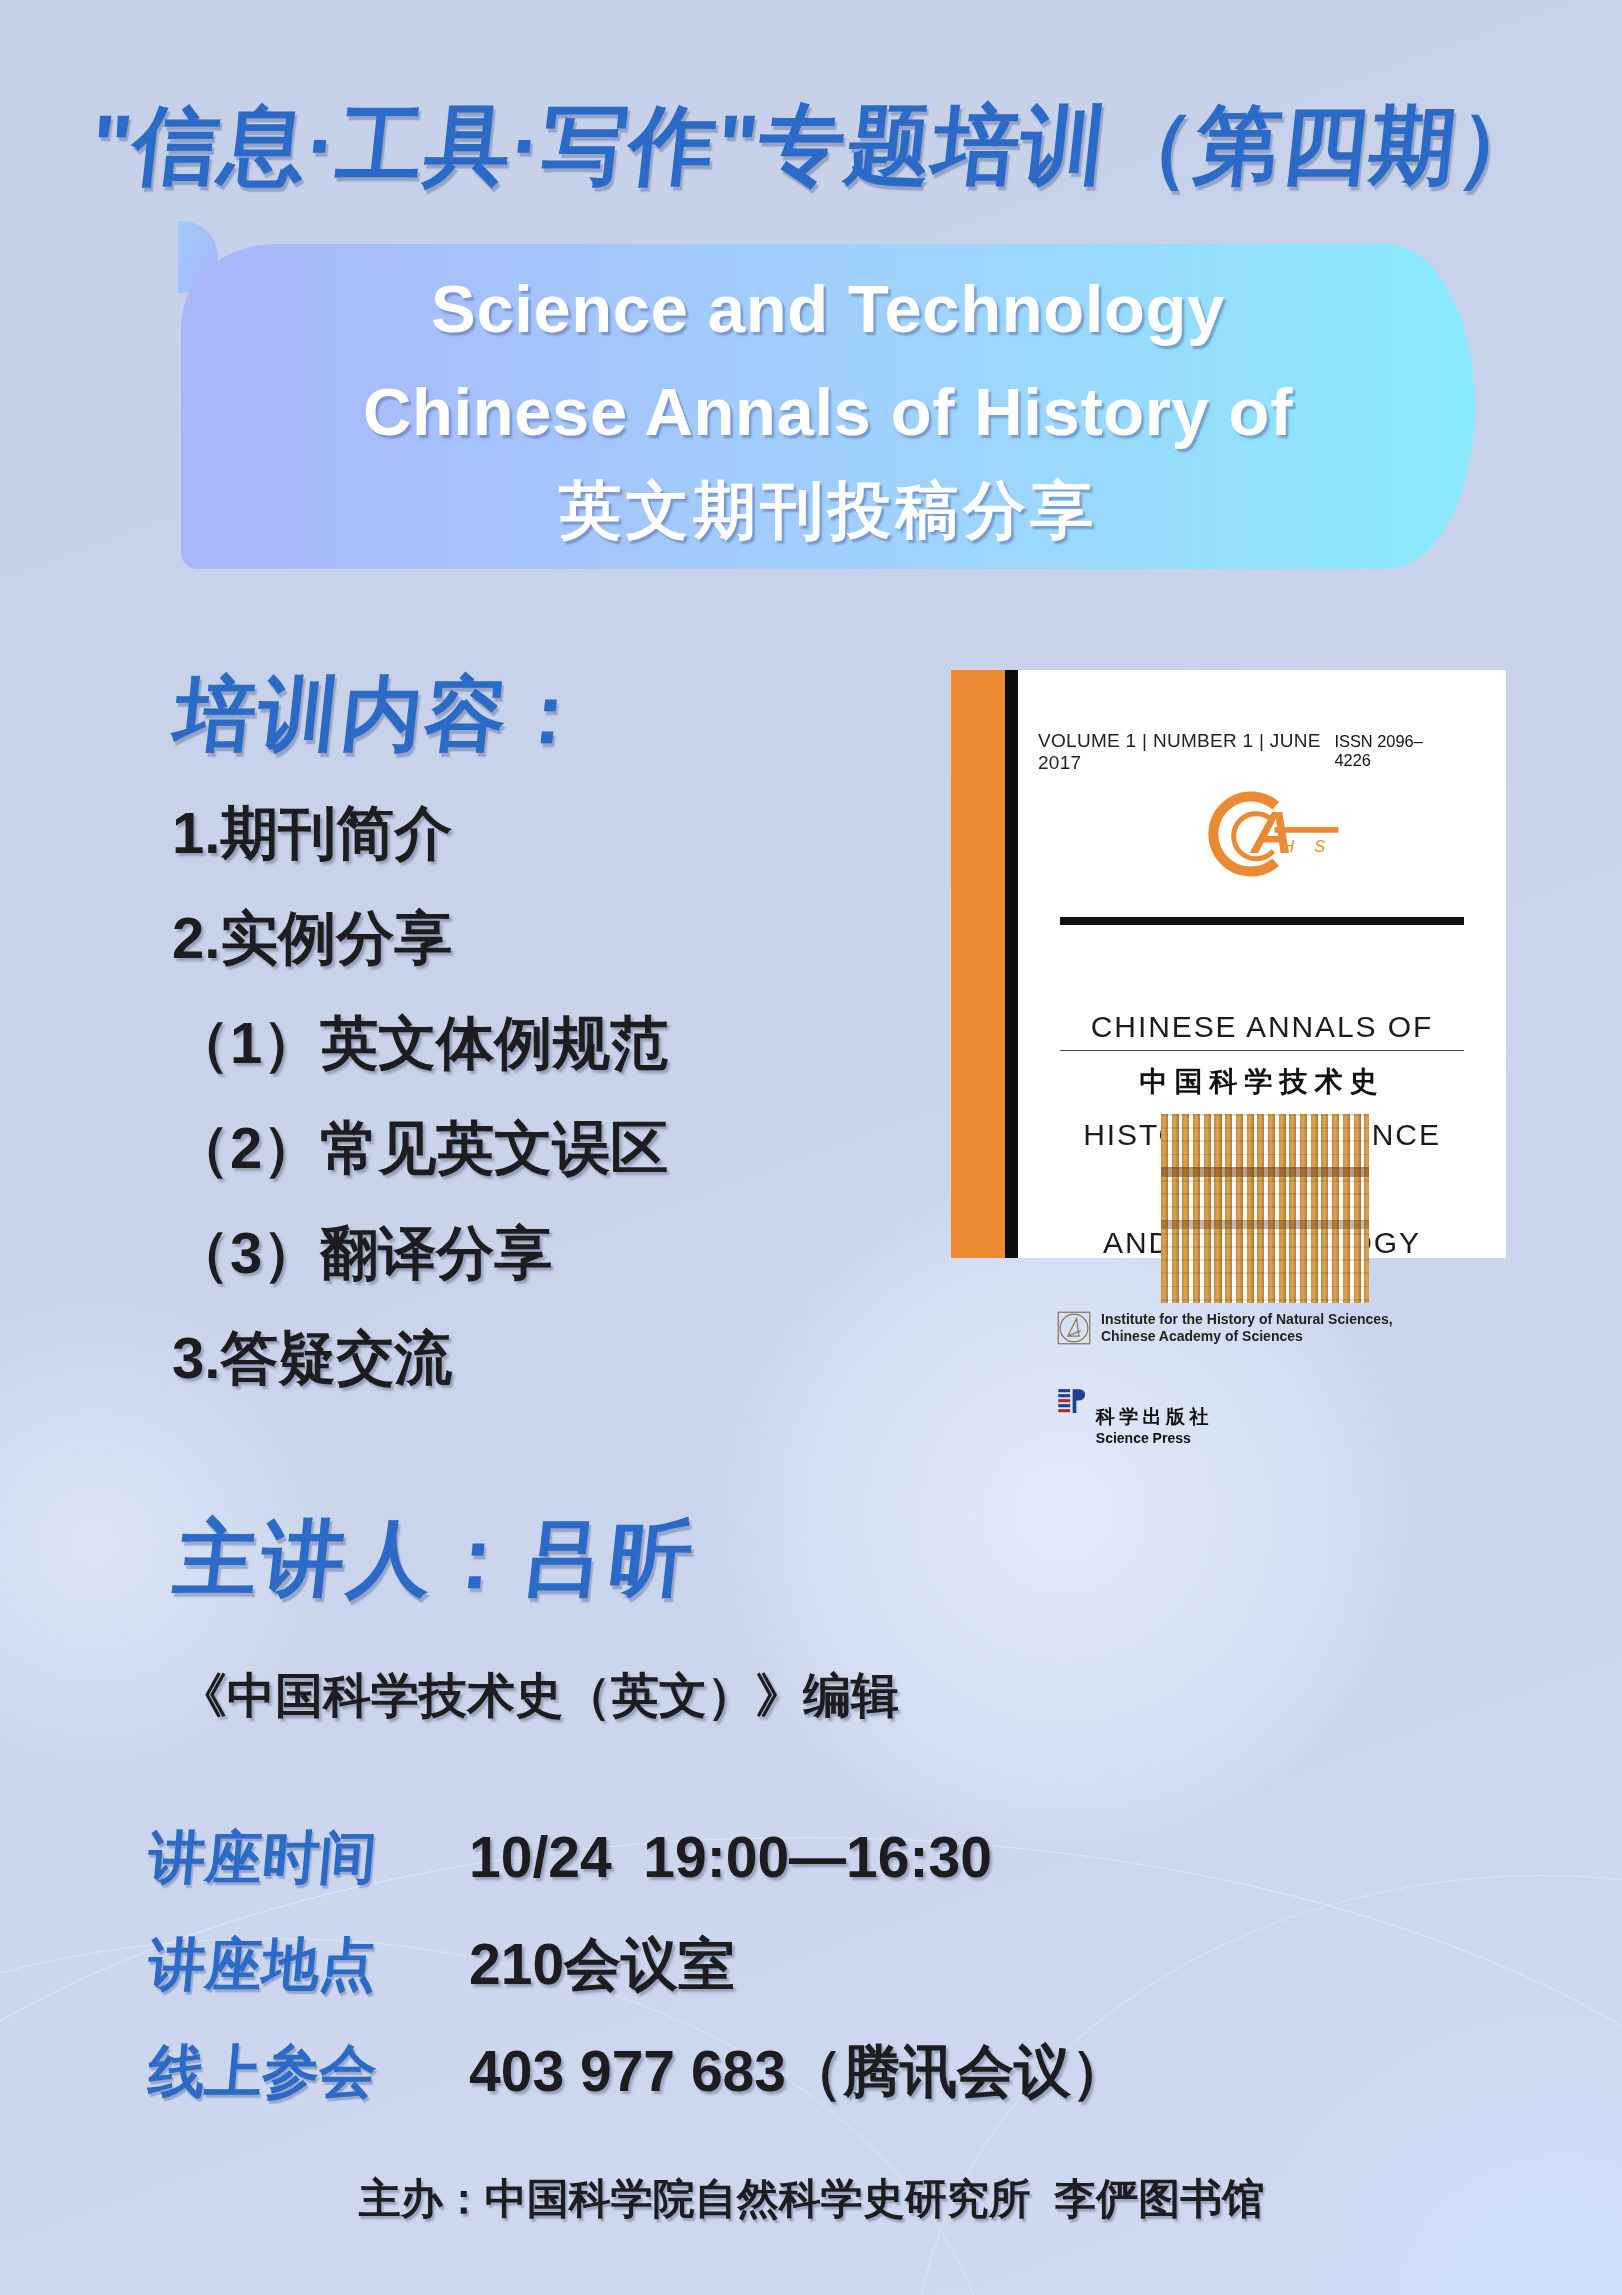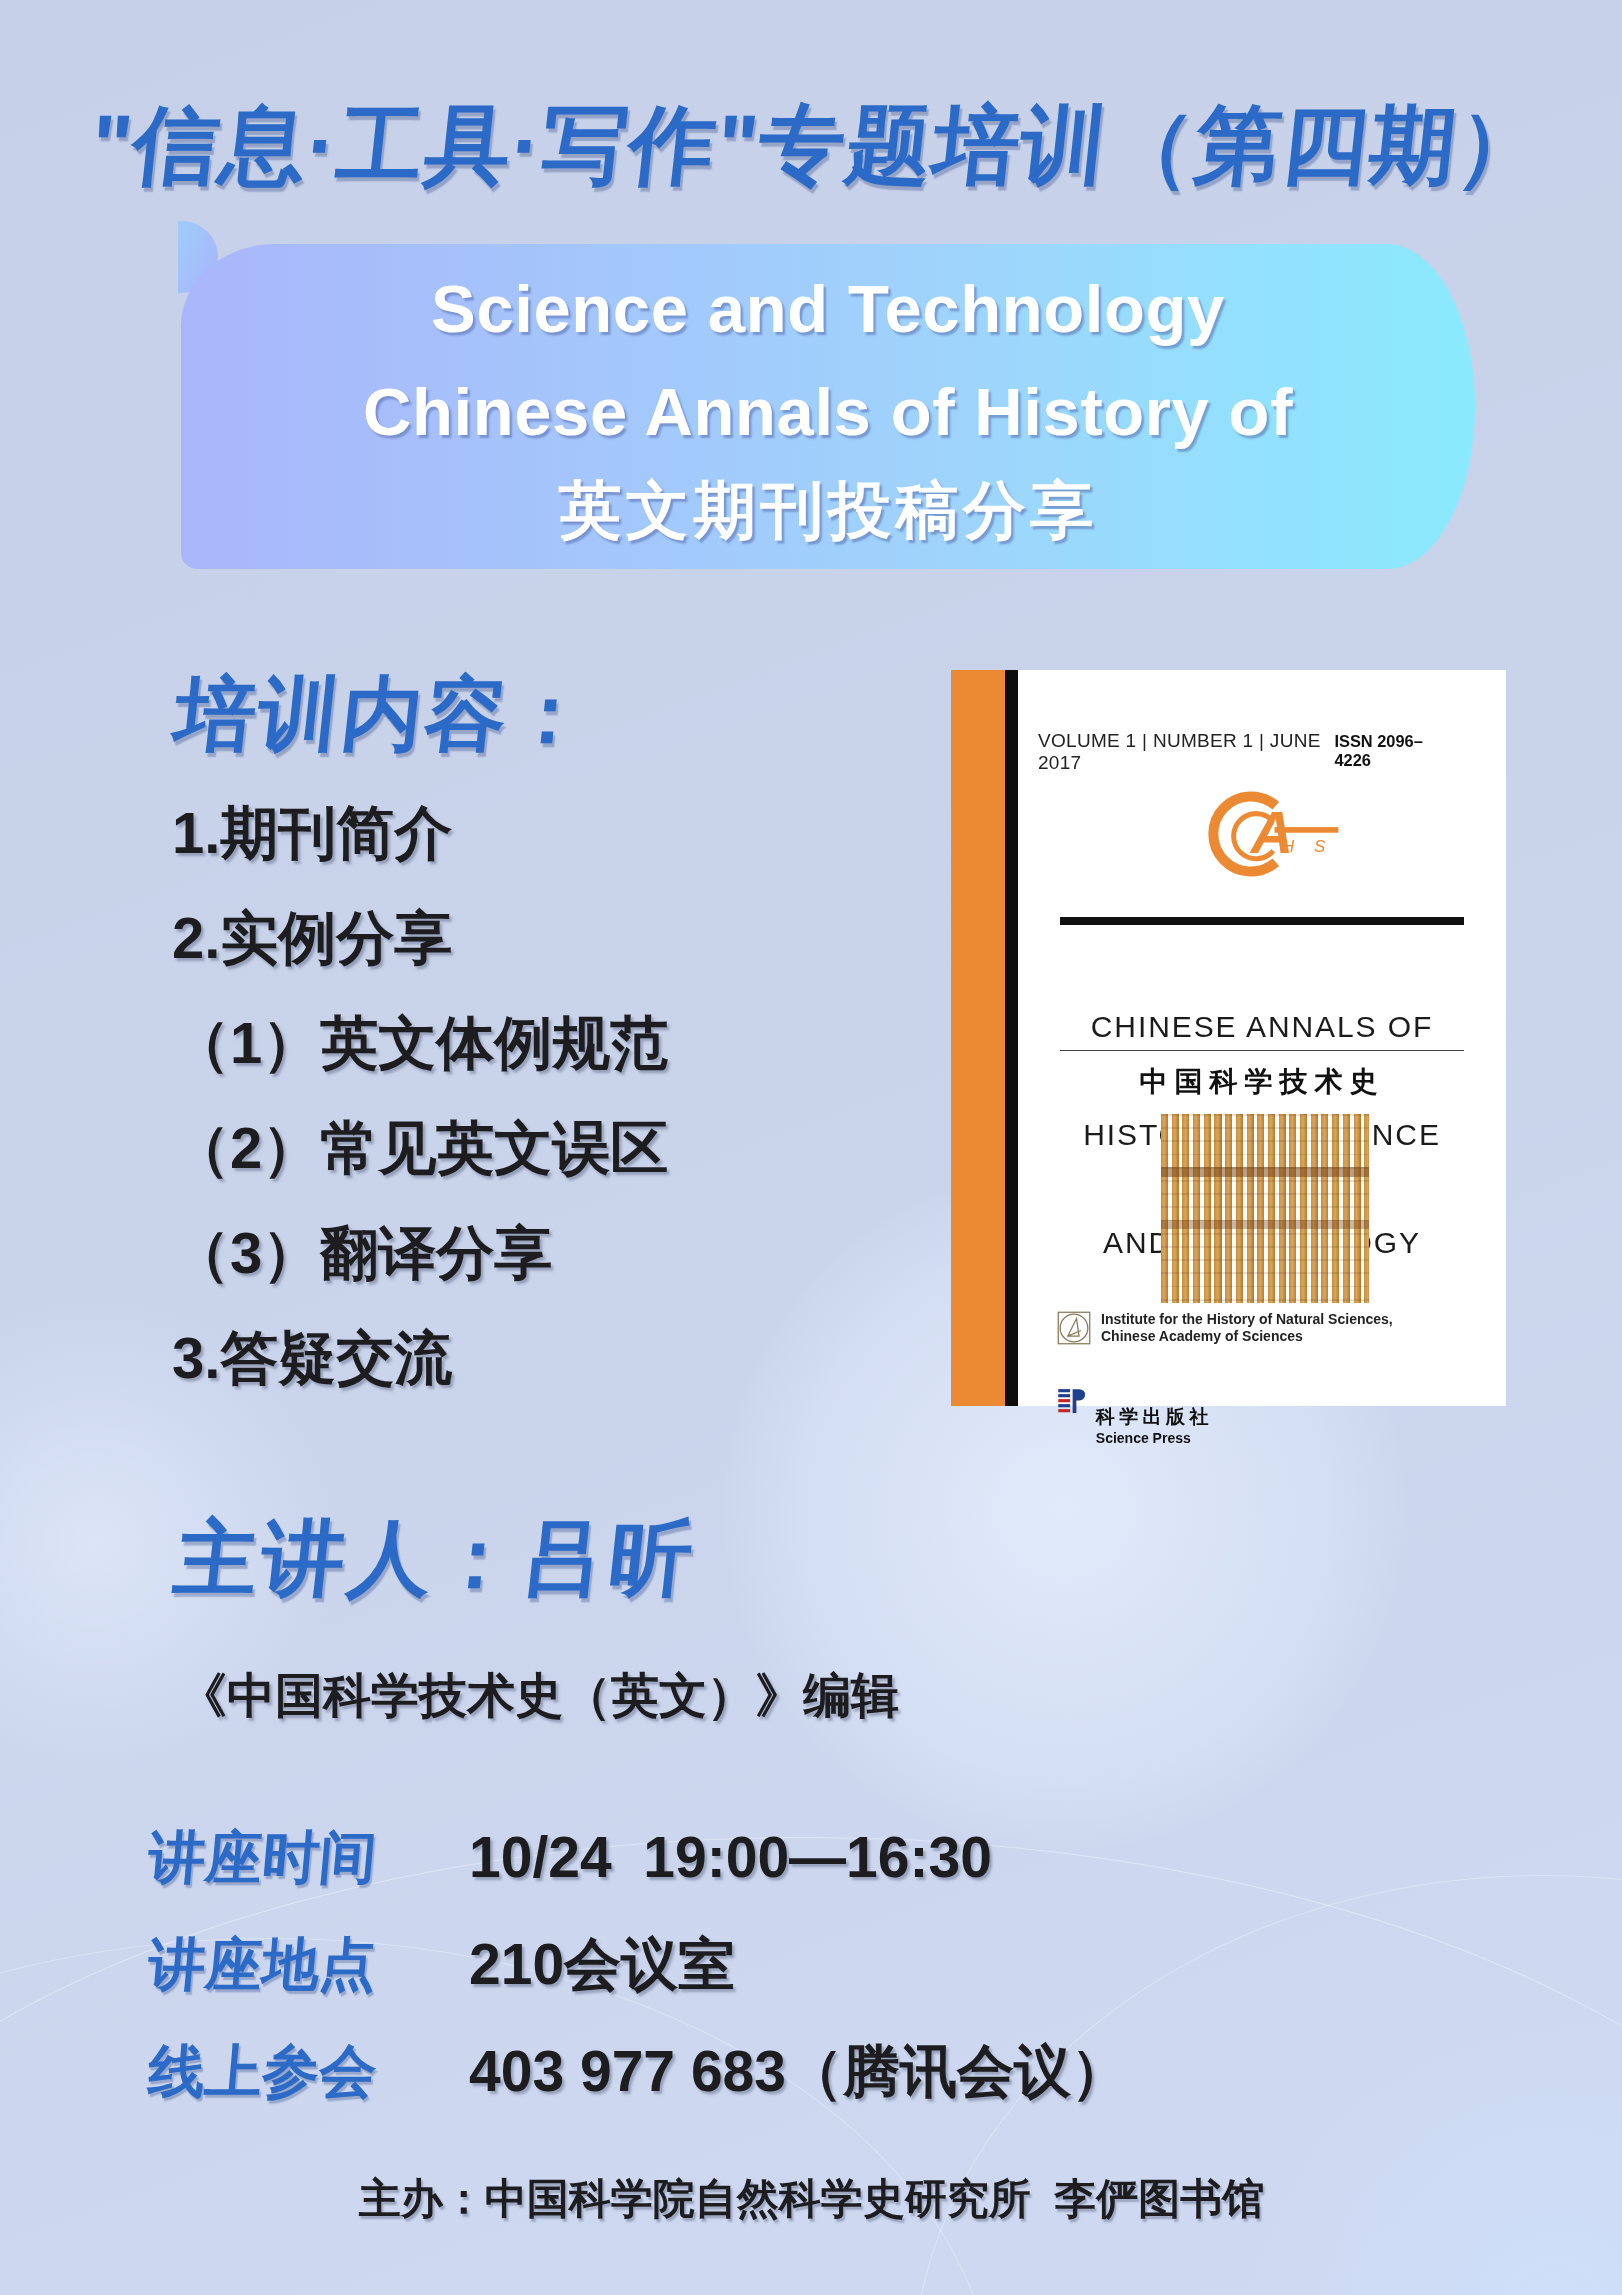--- a/index.html
+++ b/index.html
@@ -47,28 +47,28 @@
   .content-heading{
     position:absolute;left:169px;top:661px;margin:0;
     font-size:81px;font-weight:900;color:#2b6ac6;letter-spacing:2.5px;
     transform:skewX(-6deg);transform-origin:left bottom;
     text-shadow:2.5px 3.8px 1.3px rgba(55,76,136,.35);
   }
   .content-list{position:absolute;left:172px;top:780px;z-index:2;}
   .content-list p{margin:0;font-size:58px;font-weight:bold;color:#1d1d20;
     line-height:105px;text-shadow:2.5px 3.1px 2.5px rgba(106,116,146,.55);white-space:pre-wrap;}
   
-  .cover{position:absolute;left:951px;top:670px;width:555px;height:736px;
+  .cover{position:absolute;left:951px;top:670px;width:555px;height:588px;
     background:#ffffff;z-index:3;}
   .cover-orange{position:absolute;left:0;top:0;width:54px;height:100%;background:#ec8a33;}
   .cover-black{position:absolute;left:54px;top:0;width:12.6px;height:100%;background:#0d0d0d;}
   .cover-head{position:absolute;left:67px;top:60px;width:448px;padding:0 20px;
     display:flex;justify-content:space-between;align-items:baseline;box-sizing:border-box;}
   .cover-vol{font-size:19px;color:#222;font-weight:500;letter-spacing:0.3px;}
-  .cover-issn{font-size:16.4px;color:#111;font-weight:bold;}
+  .cover-issn{font-size:16.4px;color:#111;font-weight:normal;}
   .cahst-wrap{position:absolute;left:67px;top:117px;width:488px;display:flex;justify-content:center;}
   .cover-bar{position:absolute;left:109px;top:247px;width:404px;height:7.6px;background:#111;}
   .cover-title{position:absolute;left:67px;top:267px;width:488px;text-align:center;
     font-size:30px;color:#1b1b1b;line-height:36px;letter-spacing:1.9px;font-weight:500;white-space:pre-wrap;}
   .cover-rule{position:absolute;left:109px;top:380px;width:404px;height:1.3px;background:#444;}
   .cover-cn{position:absolute;left:67px;top:393px;width:488px;text-align:center;
     font-size:28px;font-weight:bold;color:#111;letter-spacing:7px;
     font-family:"Liberation Serif","DejaVu Serif",serif;}
   .bamboo{position:absolute;left:210px;top:444px;width:208px;height:189px;
     background-color:#fff;

